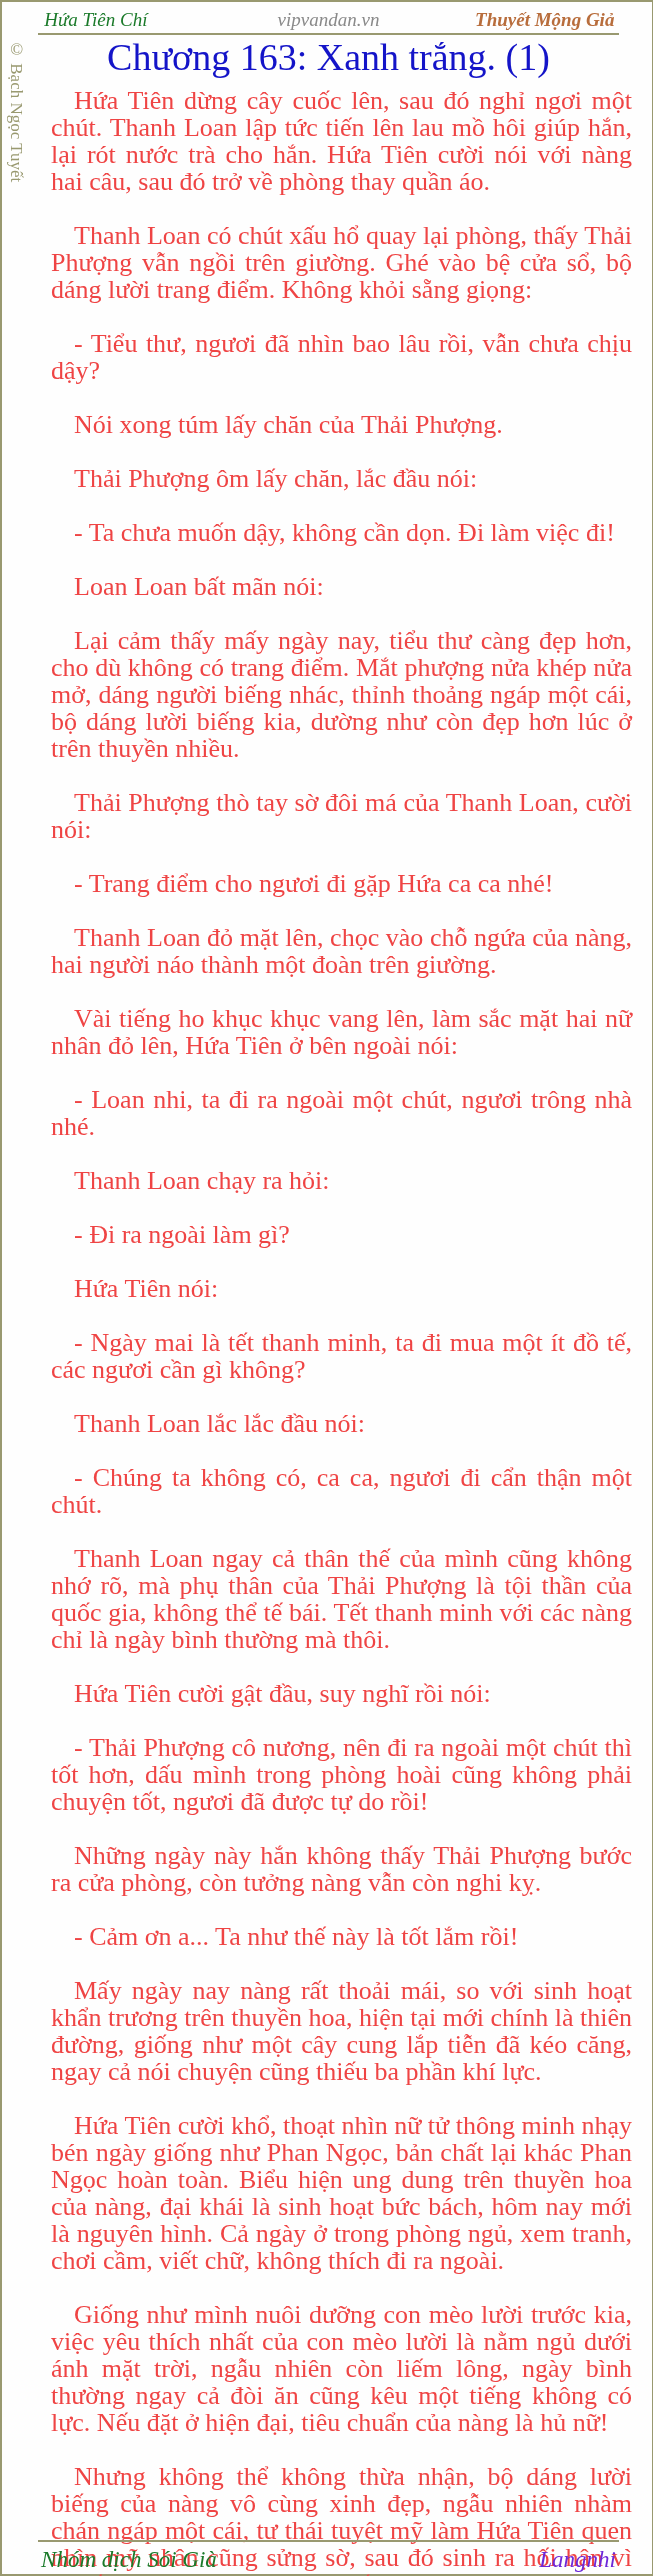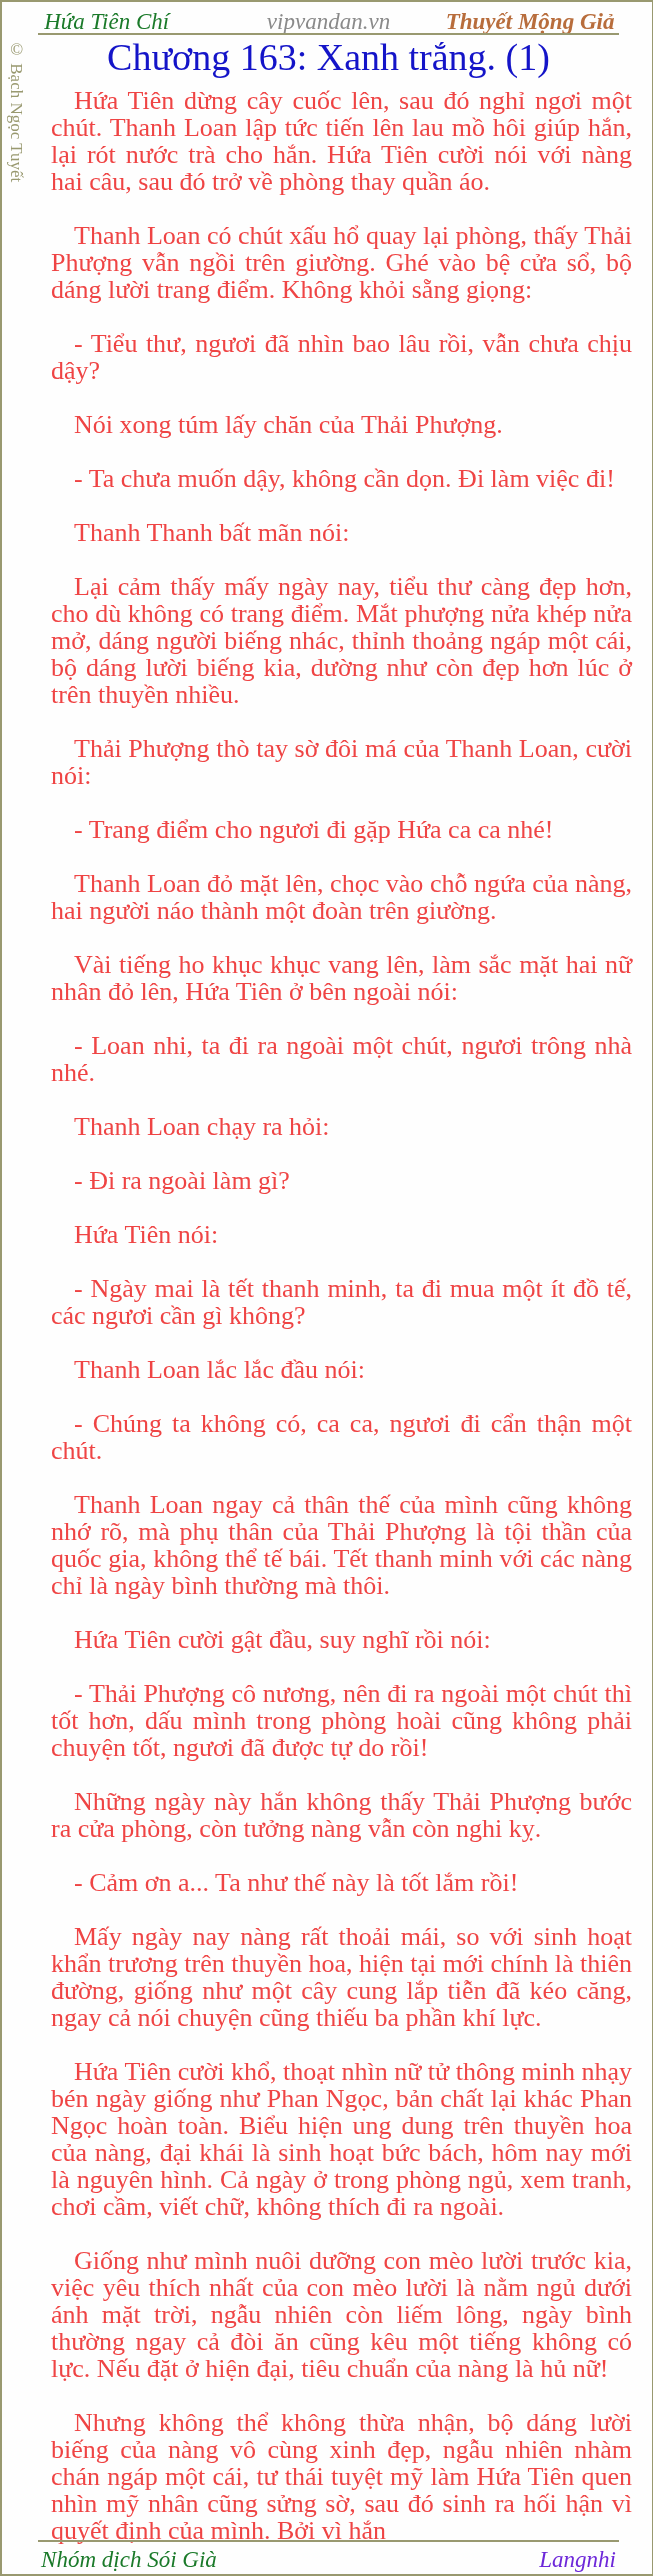--- a/index.html
+++ b/index.html
@@ -4,21 +4,21 @@
 <style>
   html, body { margin: 0; padding: 0; background: #ffffff; }
   body { width: 654px; height: 2576px; position: relative; overflow: hidden; }
   .frame {
     position: absolute; left: 0; top: 0; width: 654px; height: 2576px;
     box-sizing: border-box; border: 2.3px solid #999970; background: #fefefe;
   }
   .header {
     position: absolute; left: 38px; top: 4.6px; width: 581px; height: 29px;
     font-family: "Liberation Serif", "DejaVu Serif", serif; font-style: italic;
-    font-size: 23px;
+    font-size: 19px;
   }
   .header .left { position: absolute; left: 6.2px; top: 4.6px; color: #1b7a2a; }
   .header .mid { position: absolute; left: 0; right: 0; top: 4.6px; text-align: center; color: #8a8a8a; }
   .header .right { position: absolute; right: 4.6px; top: 4.6px; color: #b86d3c; font-weight: bold; }
   .rule { position: absolute; left: 38px; width: 581px; height: 2.3px; background: #999970; }
   .rule.top { top: 33px; }
   .rule.bottom { top: 2540px; }
   .side {
     position: absolute; left: 6.2px; top: 40px; width: 20px; height: 192px;
     writing-mode: vertical-rl; color: #999970;
@@ -59,22 +59,23 @@
 
 <div class="side">© Bạch Ngọc Tuyết</div>
 
 <div class="title">Chương 163: Xanh trắng. (1)</div>
 
 <div class="content">
   <p>Hứa Tiên dừng cây cuốc lên, sau đó nghỉ ngơi một chút. Thanh Loan lập tức tiến lên lau mồ hôi giúp hắn, lại rót nước trà cho hắn. Hứa Tiên cười nói với nàng hai câu, sau đó trở về phòng thay quần áo.</p>
   <p>Thanh Loan có chút xấu hổ quay lại phòng, thấy Thải Phượng vẫn ngồi trên giường. Ghé vào bệ cửa sổ, bộ dáng lười trang điểm. Không khỏi sẵng giọng:</p>
   <p class="dlg">- Tiểu thư, ngươi đã nhìn bao lâu rồi, vẫn chưa chịu dậy?</p>
   <p>Nói xong túm lấy chăn của Thải Phượng.</p>
+  <p>Thải Phượng ôm lấy chăn, lắc đầu nói:</p>
   <p class="dlg">- Ta chưa muốn dậy, không cần dọn. Đi làm việc đi!</p>
-  <p>Thanh Thanh bất mãn nói:</p>
+  <p>Loan Loan bất mãn nói:</p>
   <p>Lại cảm thấy mấy ngày nay, tiểu thư càng đẹp hơn, cho dù không có trang điểm. Mắt phượng nửa khép nửa mở, dáng người biếng nhác, thỉnh thoảng ngáp một cái, bộ dáng lười biếng kia, dường như còn đẹp hơn lúc ở trên thuyền nhiều.</p>
   <p>Thải Phượng thò tay sờ đôi má của Thanh Loan, cười nói:</p>
   <p class="dlg">- Trang điểm cho ngươi đi gặp Hứa ca ca nhé!</p>
   <p>Thanh Loan đỏ mặt lên, chọc vào chỗ ngứa của nàng, hai người náo thành một đoàn trên giường.</p>
   <p>Vài tiếng ho khục khục vang lên, làm sắc mặt hai nữ nhân đỏ lên, Hứa Tiên ở bên ngoài nói:</p>
   <p class="dlg">- Loan nhi, ta đi ra ngoài một chút, ngươi trông nhà nhé.</p>
   <p>Thanh Loan chạy ra hỏi:</p>
   <p class="dlg">- Đi ra ngoài làm gì?</p>
   <p>Hứa Tiên nói:</p>
   <p class="dlg">- Ngày mai là tết thanh minh, ta đi mua một ít đồ tế, các ngươi cần gì không?</p>

